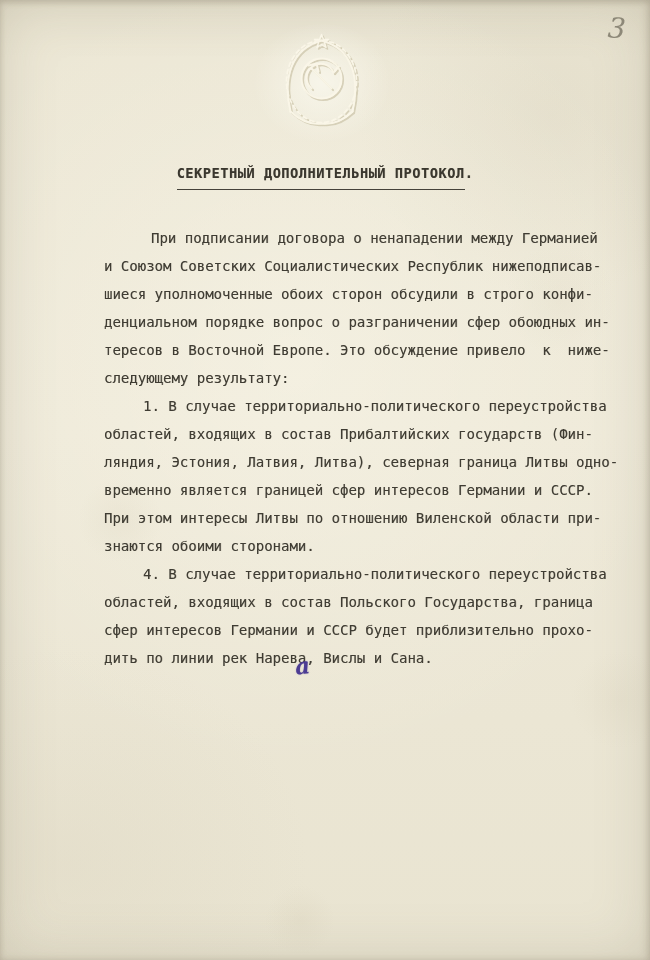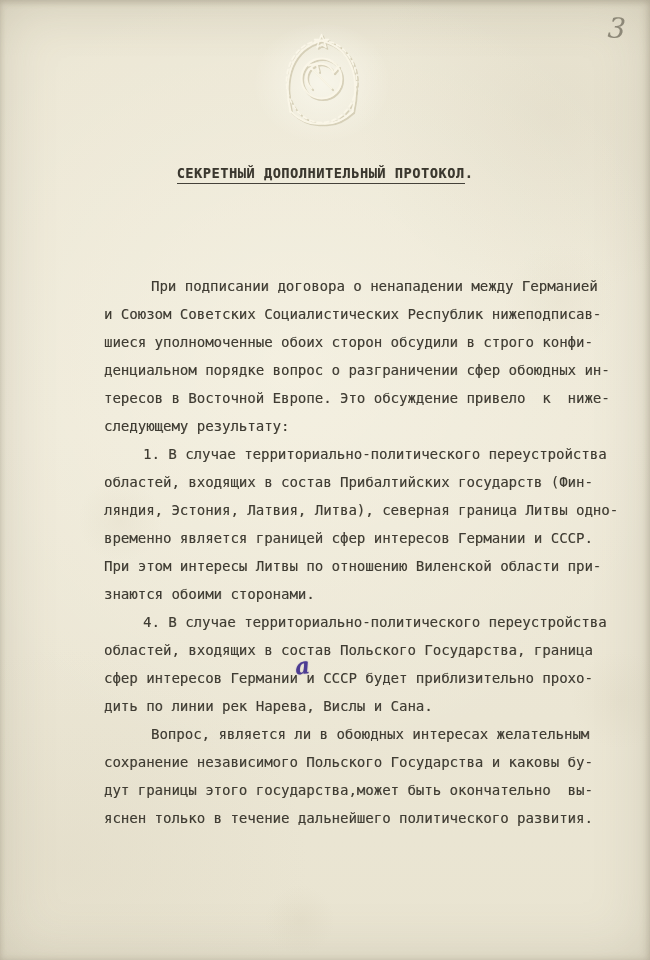--- a/index.html
+++ b/index.html
@@ -69,38 +69,38 @@
     right: 0;
     text-align: center;
     font-size: 13.5px;
     font-weight: 700;
     letter-spacing: 0.6px;
     color: #3a372e;
     text-shadow: 0.4px 0.4px 0.5px rgba(58,55,46,0.45);
   }
   .doc-title .underlined {
     border-bottom: 1.6px solid #45423a;
-    padding-bottom: 2px;
+    padding-bottom: 8px;
   }
 
   .body-text {
     position: absolute;
     top: 224px;
     left: 104px;
     width: 524px;
     font-size: 14px;
     line-height: 28px;
     text-shadow: 0.35px 0.35px 0.4px rgba(60,56,45,0.4);
   }
   .para {
     white-space: pre;
     margin: 0;
   }
   .para + .para { margin-top: 0; }
-  .indent-lg  { text-indent: 47px; margin-top: 48px; }
+  .indent-lg  { text-indent: 47px; }
   .indent-num { text-indent: 39px; }
 
   .ink-correction {
     position: absolute;
     left: 295px;
     top: 652px;
     font-family: "DejaVu Serif", "Liberation Serif", serif;
     font-style: italic;
     font-weight: 700;
     font-size: 23px;
@@ -165,21 +165,17 @@
     <p class="para indent-num">1. В случае территориально-политического переустройства
 областей, входящих в состав Прибалтийских государств (Фин-
 ляндия, Эстония, Латвия, Литва), северная граница Литвы одно-
 временно является границей сфер интересов Германии и СССР.
 При этом интересы Литвы по отношению Виленской области при-
 знаются обоими сторонами.</p>
     <p class="para indent-num">4. В случае территориально-политического переустройства
 областей, входящих в состав Польского Государства, граница
 сфер интересов Германии и СССР будет приблизительно прохо-
 дить по линии рек Нарева, Вислы и Сана.</p>
-    <p class="para indent-lg">Вопрос, является ли в обоюдных интересах желательным
-сохранение независимого Польского Государства и каковы бу-
-дут границы этого государства,может быть окончательно  вы-
-яснен только в течение дальнейшего политического развития.</p>
   </div>
 
   <div class="ink-correction">а</div>
 
 </div>
 
 </body></html>

